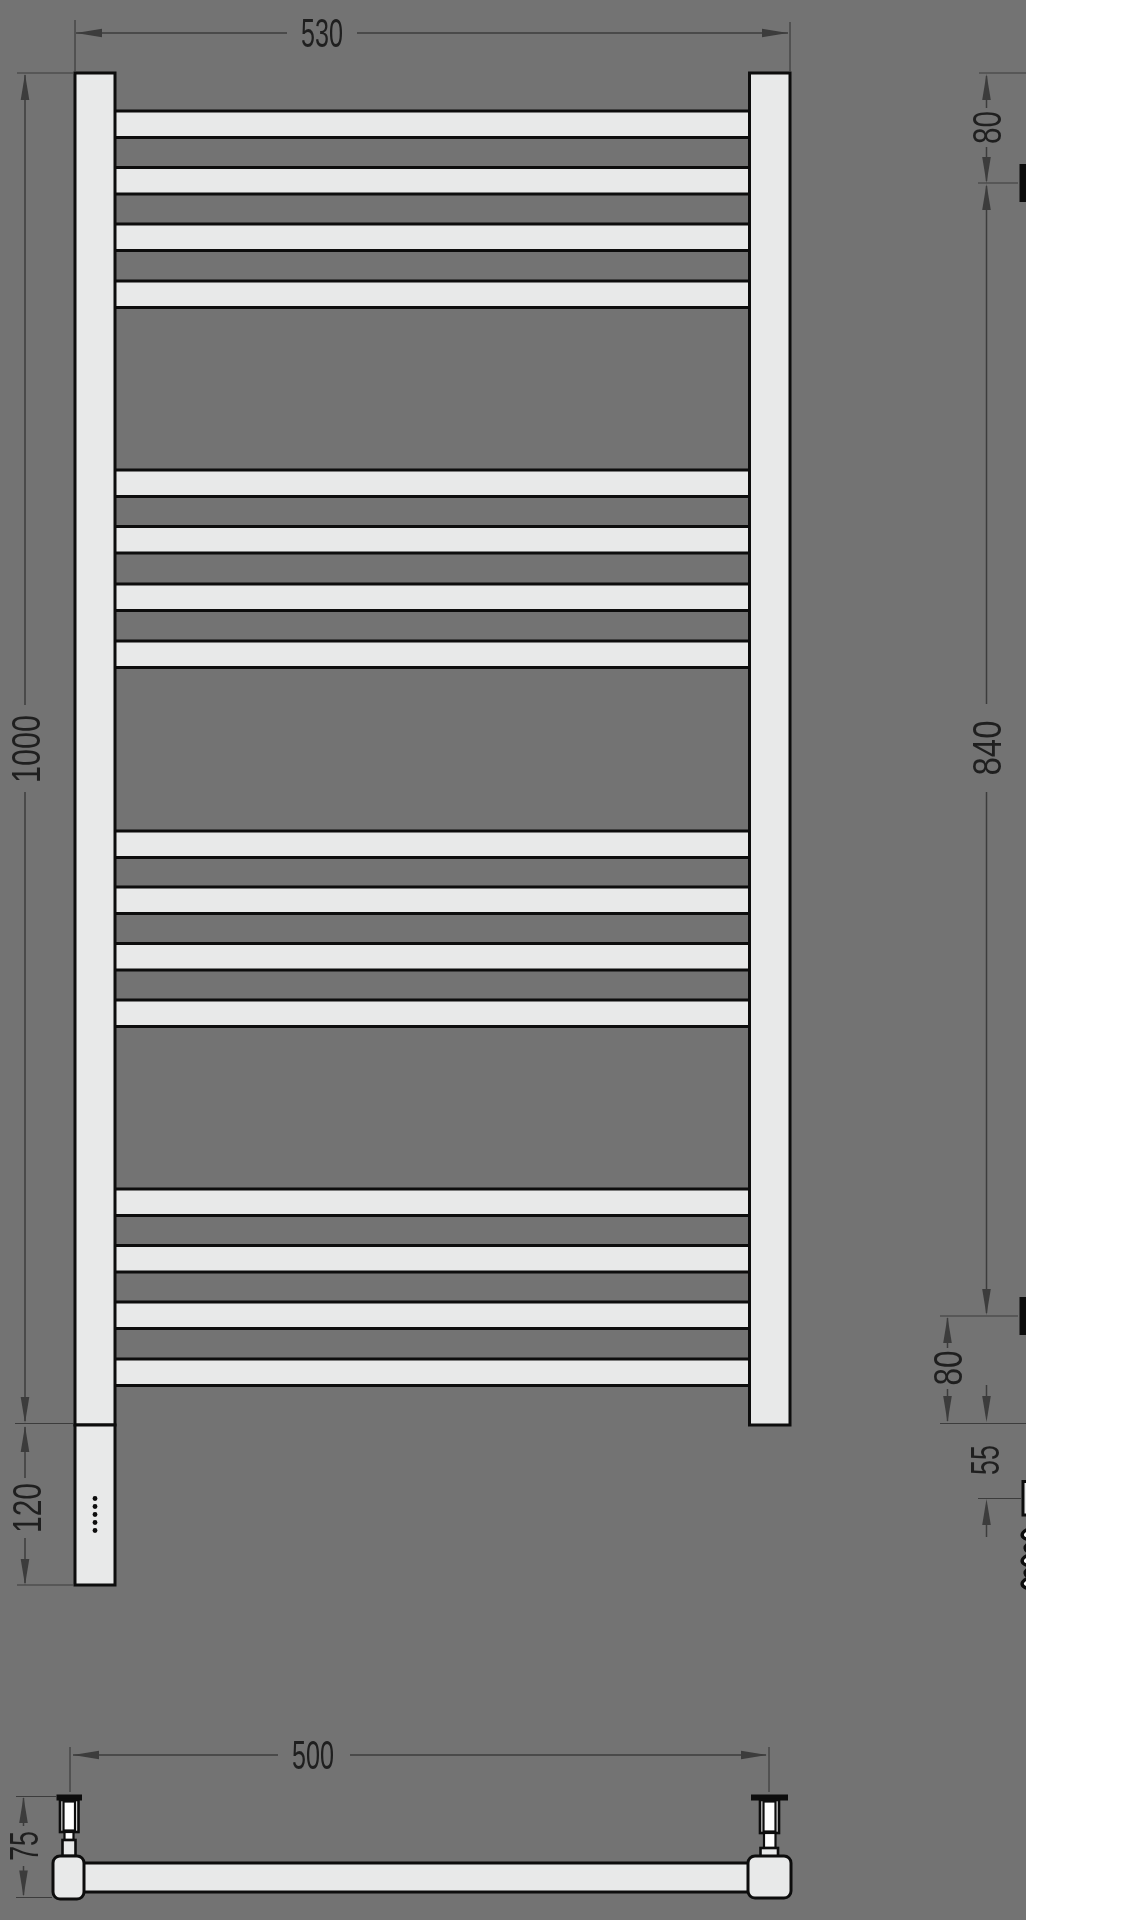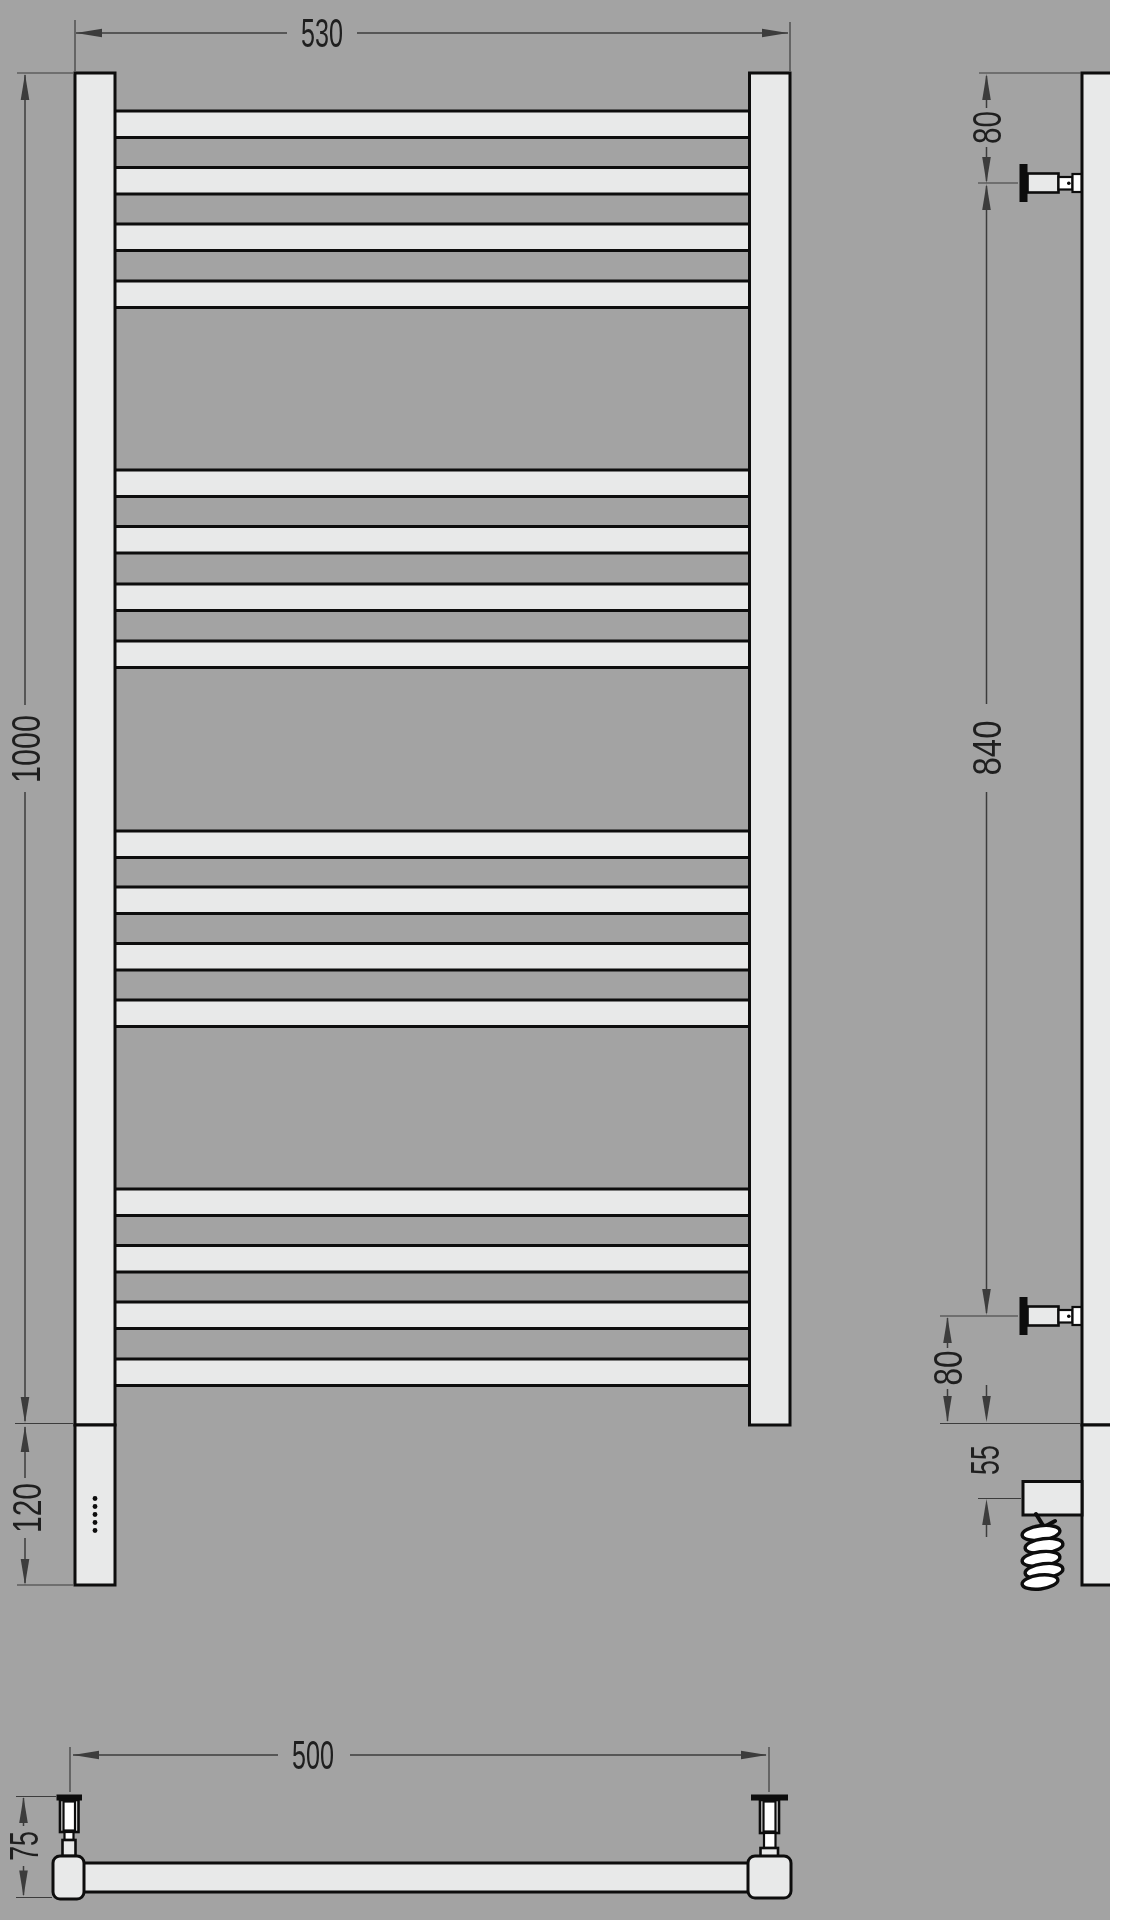--- a/index.html
+++ b/index.html
@@ -1,16 +1,16 @@
 <!DOCTYPE html>
 <html style="--metal-fill: #e8e9e9; --outline: #0d0d0d; --dimension-line: #3c3c3c; --label-text: #1f1f1f; --background: #ffffff;"><head>
 <meta charset="utf-8">
 <style>
   html,body{margin:0;padding:0;background:#fff;}
-  #canvas{position:relative;width:1110px;height:1920px;background:#a3a3a3;overflow:hidden;
+  #canvas{position:relative;width:1026px;height:1920px;background:#737373;overflow:hidden;
           font-family:"Liberation Sans",sans-serif;}
   svg{display:block;}
   .metal{fill:var(--metal-fill,#e8e9e9);stroke:var(--outline,#0d0d0d);stroke-width:3;stroke-linejoin:miter;}
   .metal-thin{fill:var(--metal-fill,#e8e9e9);stroke:var(--outline,#0d0d0d);stroke-width:2.6;}
   .whitepart{fill:#ffffff;stroke:var(--outline,#0d0d0d);stroke-width:2.2;}
   .blackpart{fill:var(--outline,#0d0d0d);stroke:none;}
   .dimline{stroke:var(--dimension-line,#3c3c3c);stroke-width:1.5;fill:none;}
   .extline{stroke:var(--dimension-line,#3c3c3c);stroke-width:1.2;fill:none;}
   .arrow{fill:var(--dimension-line,#2a2a2a);stroke:none;}
   .dimtext{font-family:"Liberation Sans",sans-serif;font-size:40px;fill:var(--label-text,#1f1f1f);

